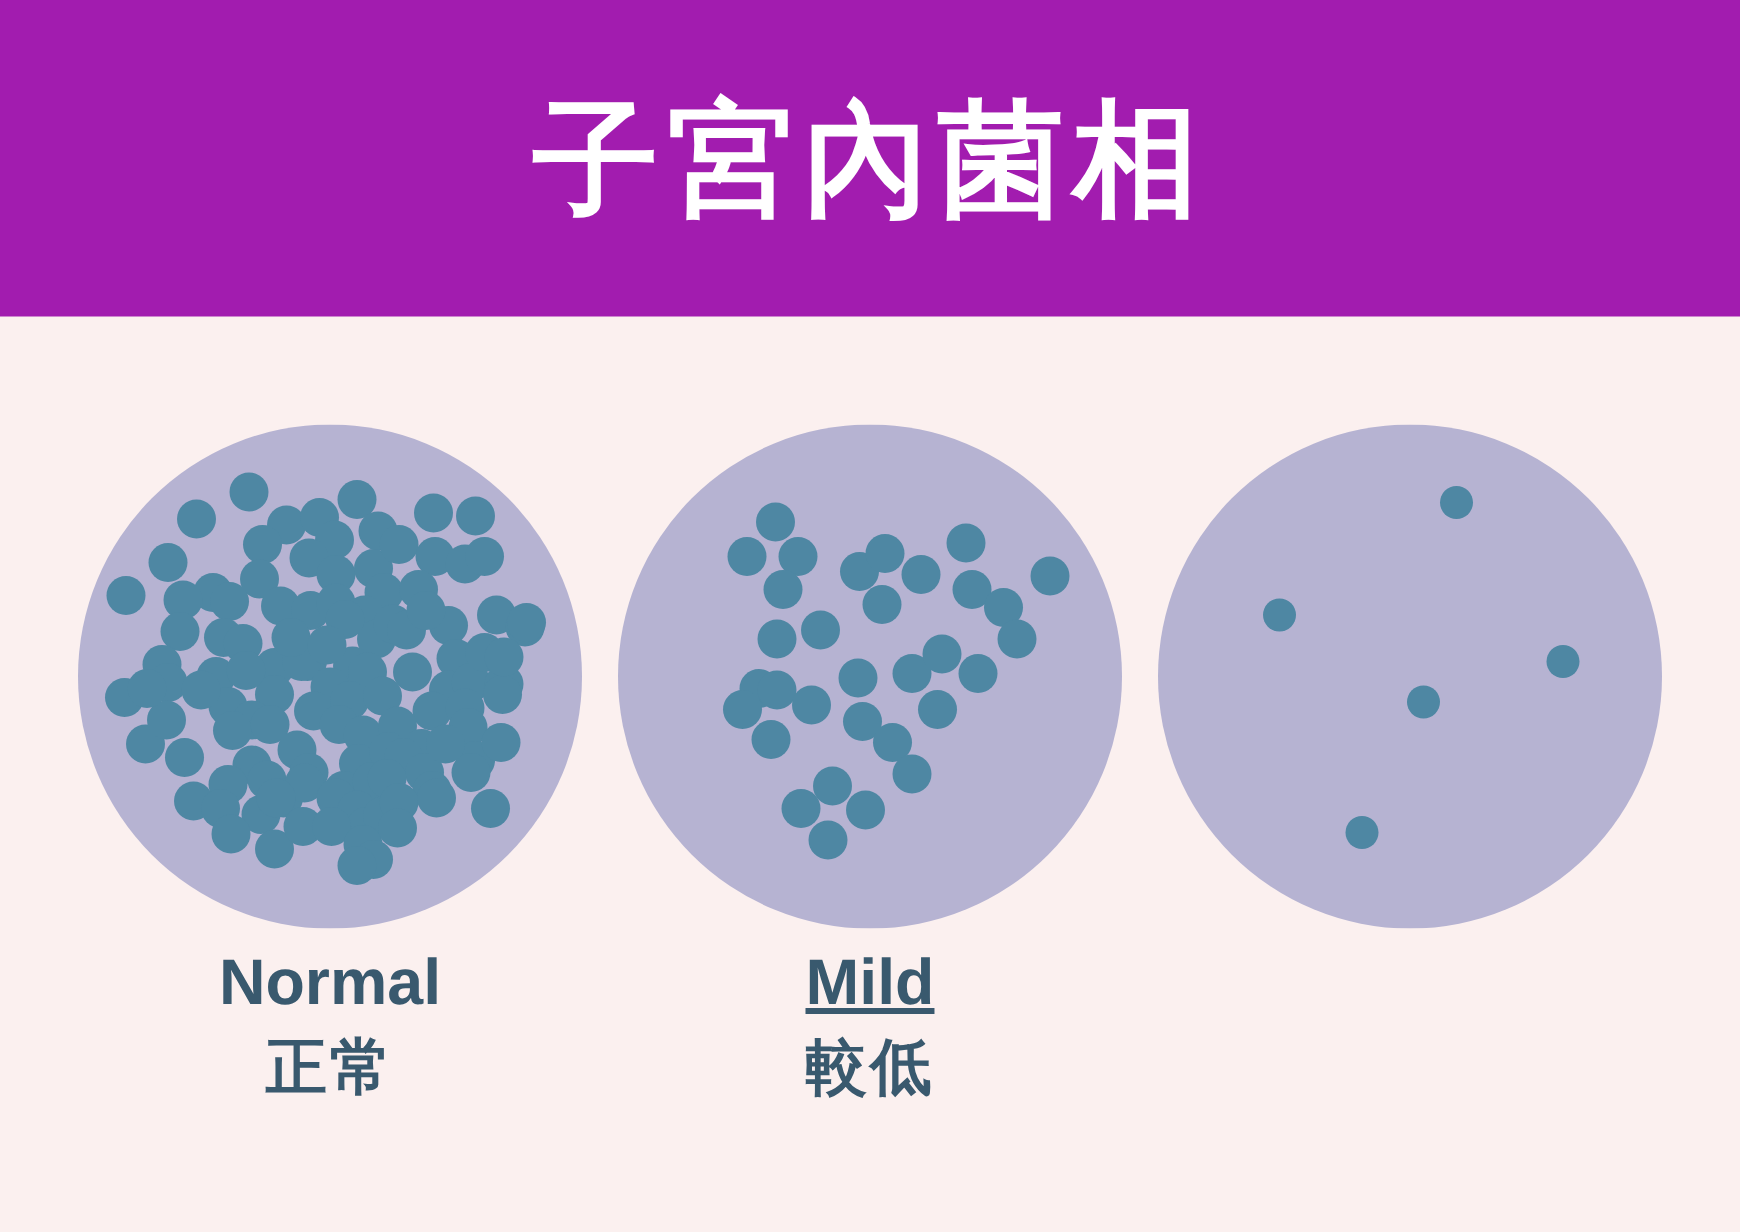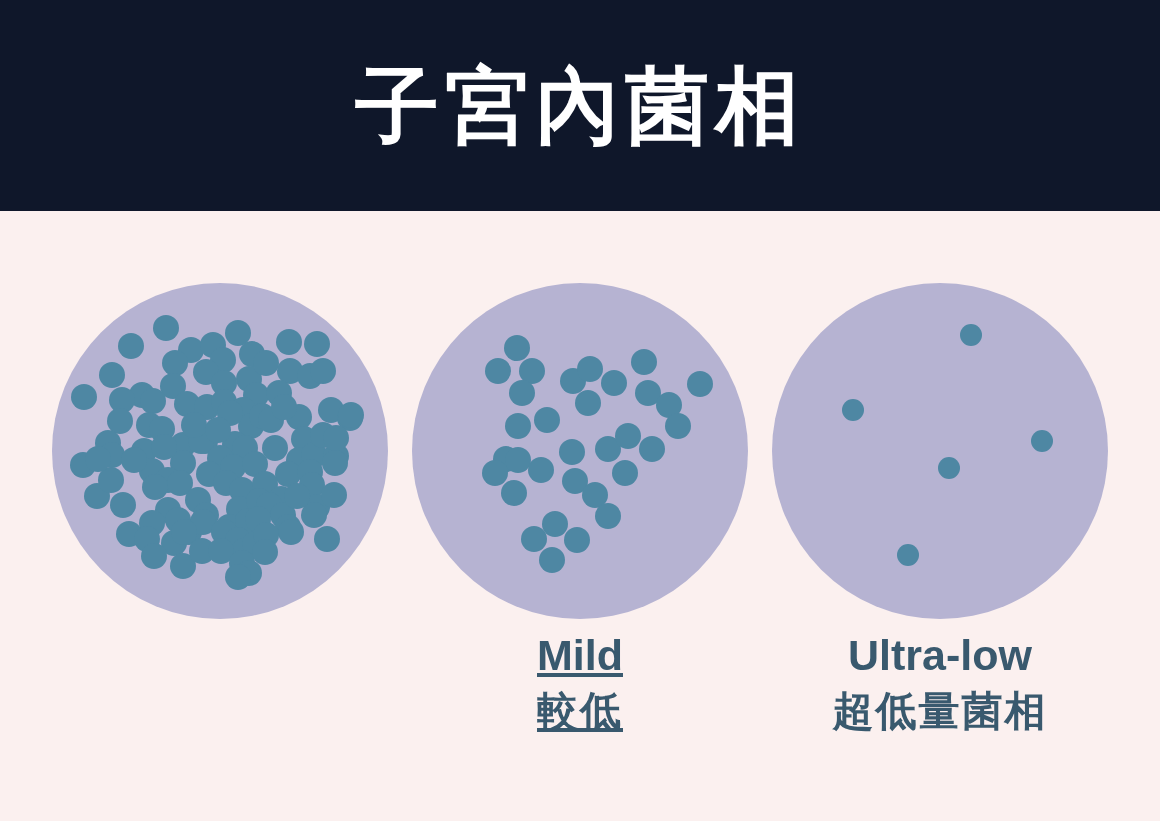--- a/index.html
+++ b/index.html
@@ -101,21 +101,21 @@
     letter-spacing: 2px;
     white-space: nowrap;
     margin-top: 4px;
   }
 </style>
 </head>
 <body style="background: rgb(251, 240, 239);">
 
 <div id="infographic" style="background: rgb(251, 240, 239);">
 
-  <div id="header-band" style="background: #0f172a;">
+  <div id="header-band" style="background: #a21caf;">
     <div id="page-title" style="color: rgb(255, 255, 255);">子宮內菌相</div>
   </div>
 
   <div id="panels">
 
     <div class="panel panel-1">
       <div class="dish-wrap">
         <svg class="dish" viewBox="0 0 336 336">
           <circle class="dish-bg" cx="168" cy="168" r="168" fill="#b6b3d2"></circle>
           <g class="dots">
@@ -235,20 +235,24 @@
               <circle cx="299" cy="132" r="13" fill="#4e87a3"></circle>
               <circle cx="265" cy="61" r="13" fill="#4e87a3"></circle>
               <circle cx="232" cy="124" r="13" fill="#4e87a3"></circle>
               <circle cx="142" cy="142" r="13" fill="#4e87a3"></circle>
               <circle cx="166" cy="147" r="13" fill="#4e87a3"></circle>
               <circle cx="112" cy="164" r="13" fill="#4e87a3"></circle>
               <circle cx="245" cy="213" r="13" fill="#4e87a3"></circle>
             </g>
         </svg>
       </div>
+      <div class="labels">
+        <div class="label-en" style="color: rgb(57, 89, 110);">Normal</div>
+        <div class="label-zh" style="color: rgb(57, 89, 110);">正常</div>
+      </div>
     </div>
 
     <div class="panel panel-2">
       <div class="dish-wrap">
         <svg class="dish" viewBox="0 0 336 336">
           <circle class="dish-bg" cx="168" cy="168" r="168" fill="#b6b3d2"></circle>
           <g class="dots">
               <circle cx="105" cy="65" r="13" fill="#4e87a3"></circle>
               <circle cx="86" cy="88" r="13" fill="#4e87a3"></circle>
               <circle cx="120" cy="88" r="13" fill="#4e87a3"></circle>
@@ -279,37 +283,33 @@
               <circle cx="196" cy="233" r="13" fill="#4e87a3"></circle>
               <circle cx="143" cy="241" r="13" fill="#4e87a3"></circle>
               <circle cx="122" cy="256" r="13" fill="#4e87a3"></circle>
               <circle cx="165" cy="257" r="13" fill="#4e87a3"></circle>
               <circle cx="140" cy="277" r="13" fill="#4e87a3"></circle>
             </g>
         </svg>
       </div>
       <div class="labels">
         <div class="label-en" style="color: rgb(57, 89, 110); text-decoration: underline;">Mild</div>
-        <div class="label-zh" style="color: rgb(57, 89, 110); text-decoration: underline;">較低</div>
+        <div class="label-zh" style="color: rgb(57, 89, 110);">較低</div>
       </div>
     </div>
 
     <div class="panel panel-3">
       <div class="dish-wrap">
         <svg class="dish" viewBox="0 0 336 336">
           <circle class="dish-bg" cx="168" cy="168" r="168" fill="#b6b3d2"></circle>
           <g class="dots">
               <circle cx="199" cy="52" r="11" fill="#4e87a3"></circle>
               <circle cx="81" cy="127" r="11" fill="#4e87a3"></circle>
               <circle cx="270" cy="158" r="11" fill="#4e87a3"></circle>
               <circle cx="177" cy="185" r="11" fill="#4e87a3"></circle>
               <circle cx="136" cy="272" r="11" fill="#4e87a3"></circle>
             </g>
         </svg>
       </div>
-      <div class="labels">
-        <div class="label-en" style="color: rgb(57, 89, 110);">Ultra-low</div>
-        <div class="label-zh" style="color: rgb(57, 89, 110);">超低量菌相</div>
-      </div>
     </div>
 
   </div>
 </div>
 
 </body></html>

